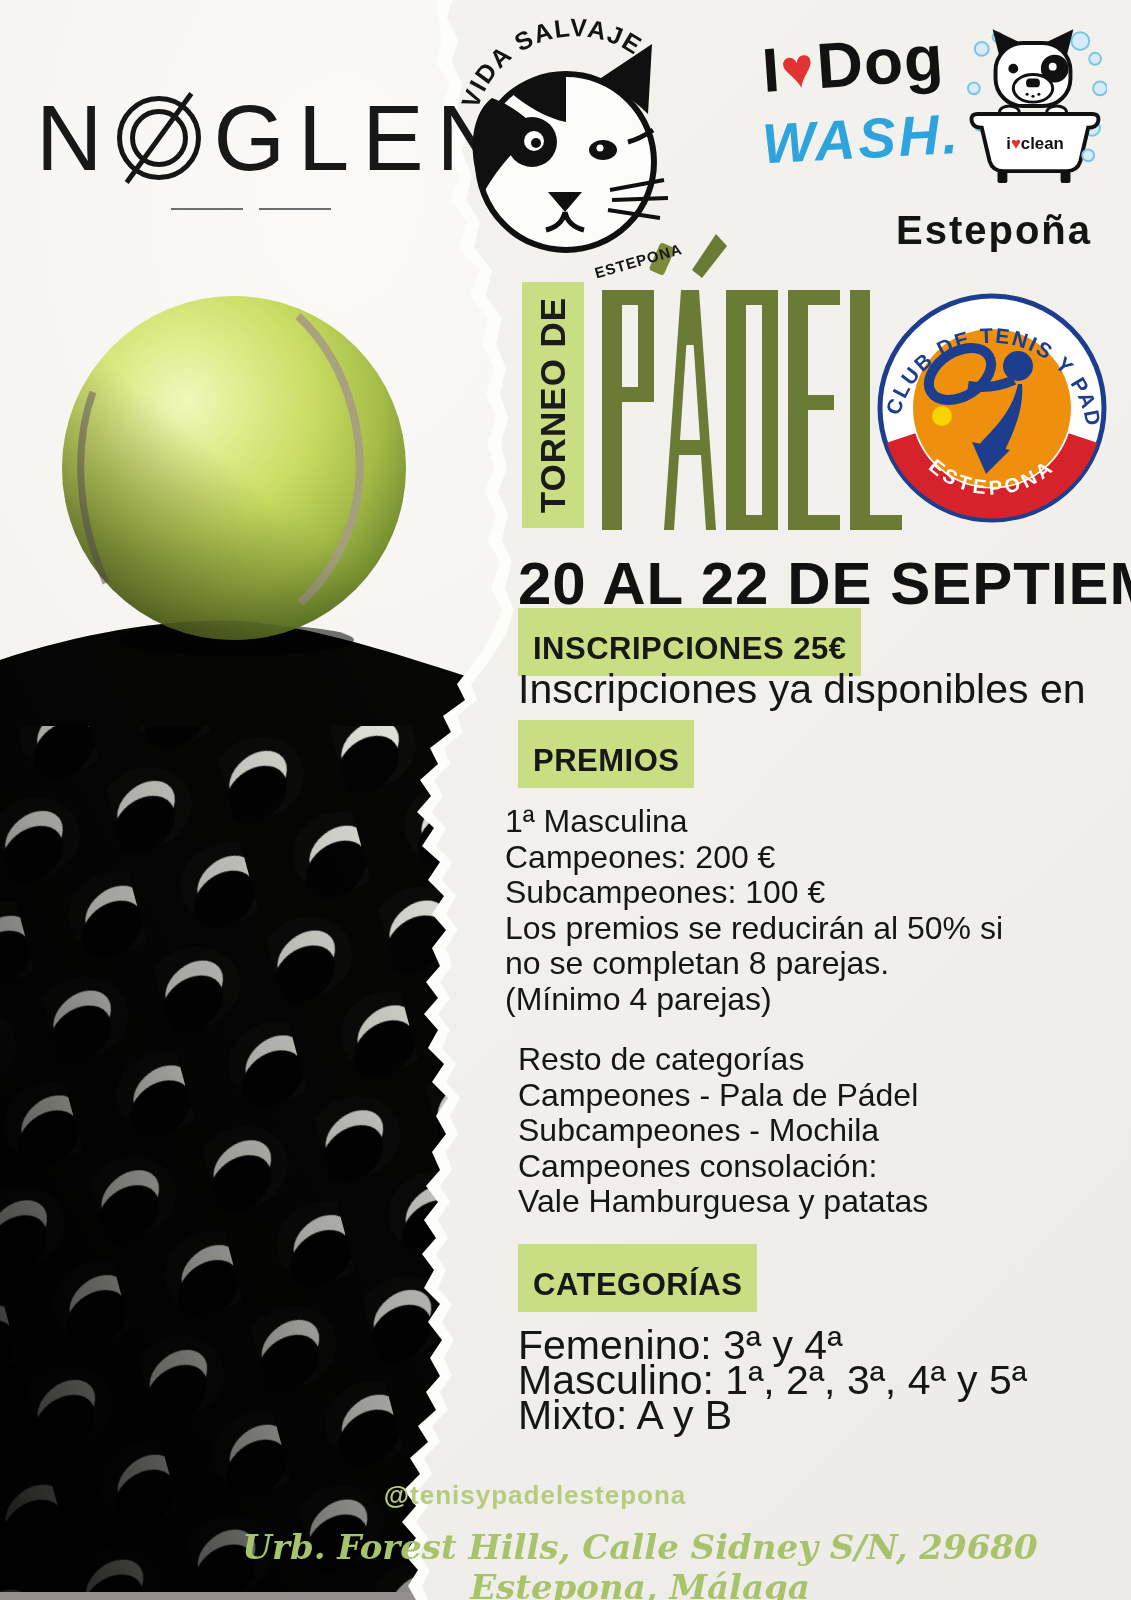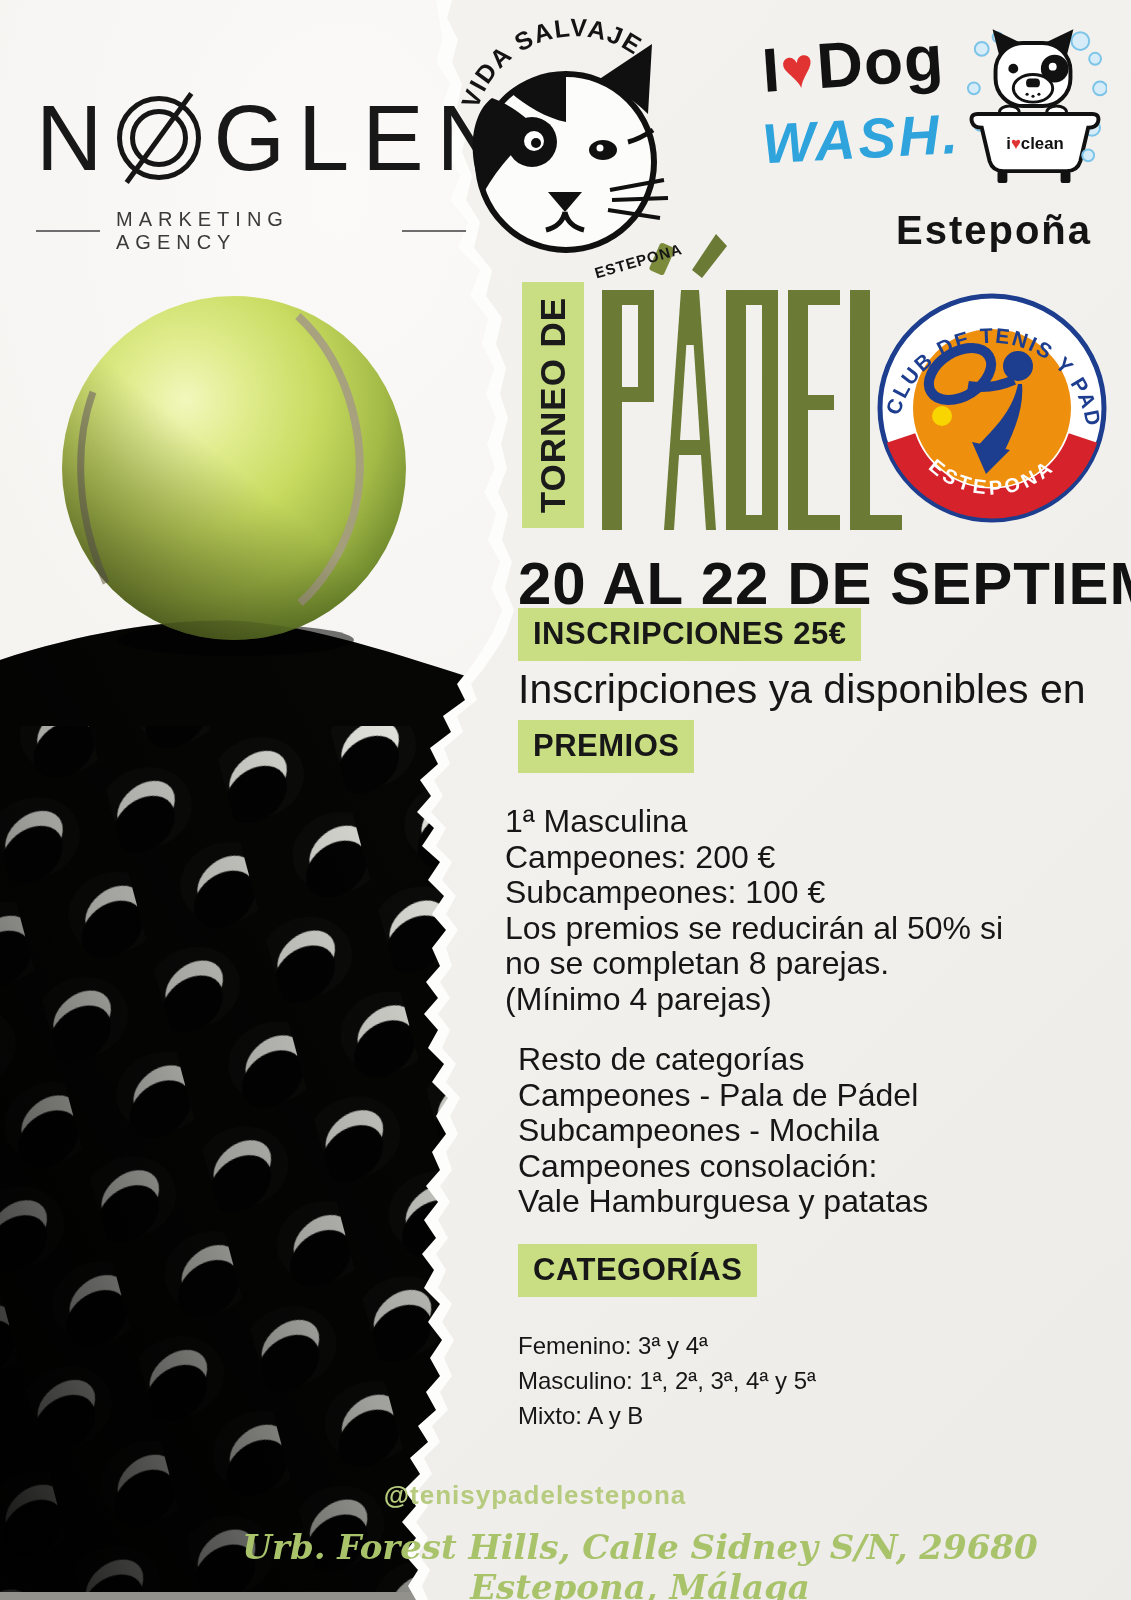--- a/index.html
+++ b/index.html
@@ -41,29 +41,29 @@
   .noglen-tagline .dash{width:72px;height:2px;background:#6e6e6e;}
   .noglen-tagline .tag{font-size:20px;letter-spacing:6px;color:#3a3a3a;}
 
   
   .torneo-box{left:522px;top:282px;width:62px;height:246px;background:#c9dd82;}
   .torneo-box span{position:absolute;left:50%;top:50%;transform:translate(-50%,-50%) rotate(-90deg);white-space:nowrap;font-size:35px;font-weight:700;letter-spacing:1px;color:#1b1b1b;}
   .padel-svg{left:598px;top:212px;}
   .date{left:518px;top:549px;font-size:60px;font-weight:700;color:#121212;letter-spacing:1px;white-space:nowrap;}
 
   
-  .hl-box{display:inline-block;background:#c9dd82;color:#171717;font-weight:700;font-size:31px;padding:8px 15px 9px 15px;letter-spacing:.5px;}
+  .hl-box{display:inline-block;background:#c9dd82;color:#171717;font-weight:700;font-size:31px;padding:23px 15px 9px 15px;letter-spacing:.5px;}
   .box1{left:518px;top:608px;}
   .line-vola{left:518px;top:666px;font-size:41px;color:#161616;}
   .box2{left:518px;top:720px;}
   .para{color:#161616;font-size:32px;line-height:35.5px;}
   .para1{left:505px;top:804px;}
   .para2{left:518px;top:1042px;}
   .box3{left:518px;top:1244px;}
-  .para3{left:518px;top:1328px;font-size:24px;line-height:35px;}
+  .para3{left:518px;top:1328px;font-size:41px;line-height:35px;}
 
   
   .vida{left:448px;top:4px;}
   .dogwash{left:762px;top:26px;width:345px;}
   .dw-cols{display:flex;align-items:flex-start;}
   .dw-text{width:205px;}
   .dw-line1{display:flex;align-items:center;color:#121212;transform:rotate(-4deg);}
   .dw-i{font-size:62px;font-weight:700;}
   .dw-heart{font-size:56px;color:#e23333;margin:0 2px;transform:rotate(-6deg);}
   .dw-word{font-size:64px;font-weight:700;letter-spacing:1px;}
@@ -153,21 +153,20 @@
   <div class="content">
 
     <div class="abs noglen">
       <div class="noglen-row">
         <span>N</span>
         <span class="o-slash"></span>
         <span>GLEN</span>
       </div>
       <div class="noglen-tagline">
         <span class="dash"></span>
-        <span class="tag">MARKETING AGENCY</span>
         <span class="dash"></span>
       </div>
     </div>
 
     <svg class="abs vida" width="250" height="276" viewBox="0 0 250 276">
       <defs>
         <path id="vArc" d="M 26,122 A 102,102 0 0 1 224,102"></path>
       </defs>
       <text font-size="25" font-weight="bold" fill="#141414" letter-spacing="1.5" font-family="Liberation Sans,sans-serif">
         <textPath href="#vArc" xlink:href="#vArc" startOffset="6%">VIDA SALVAJE</textPath>

